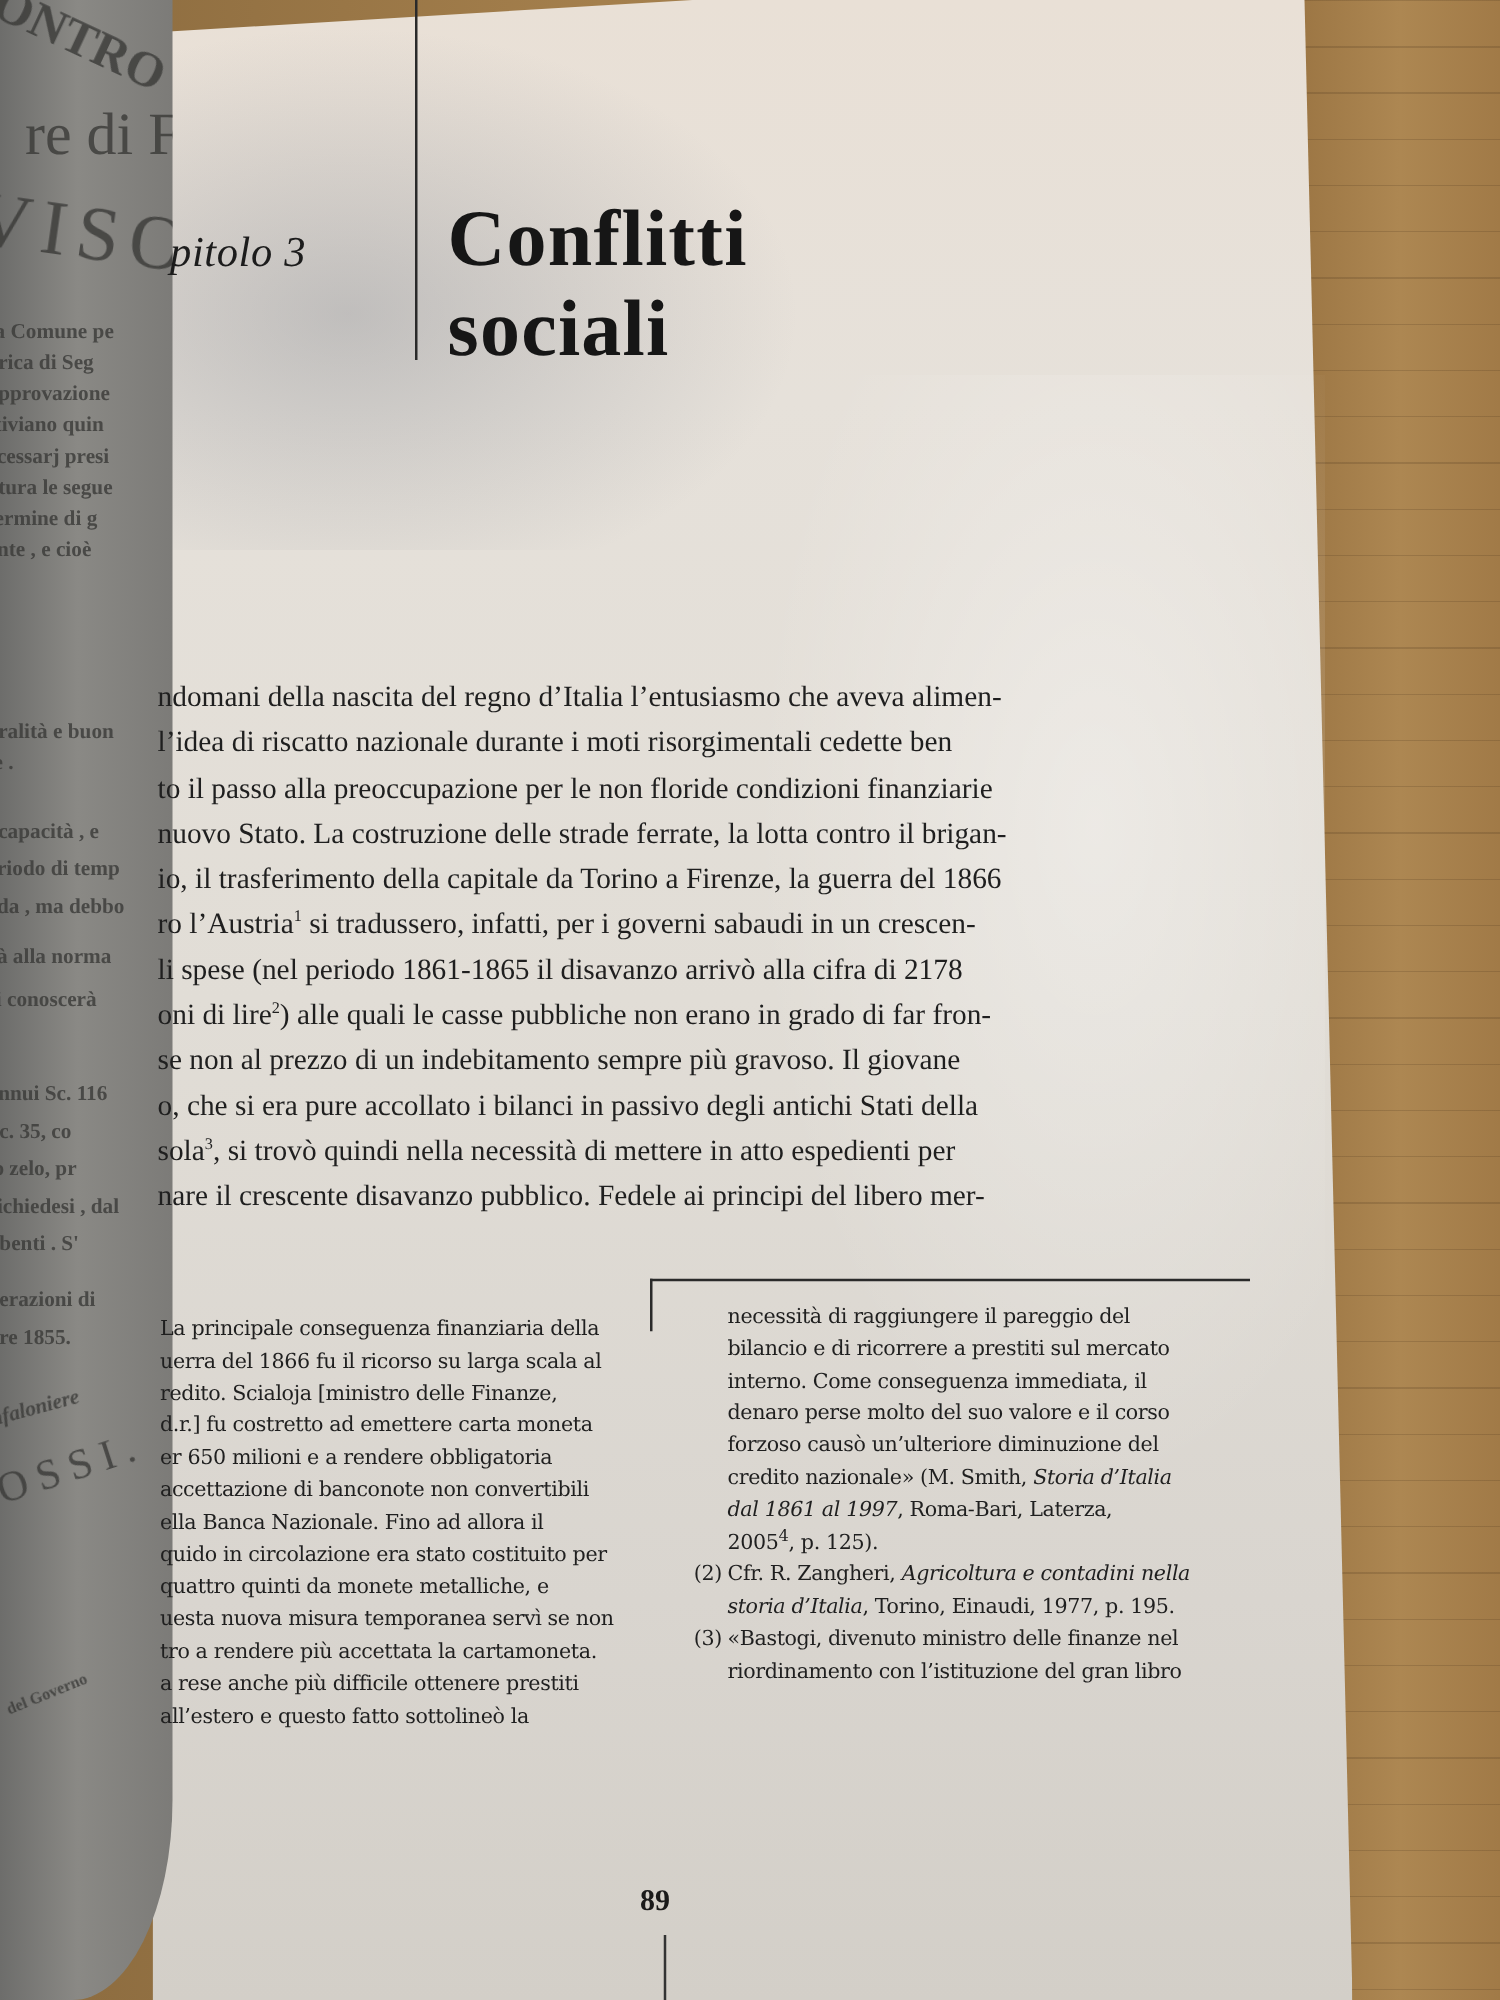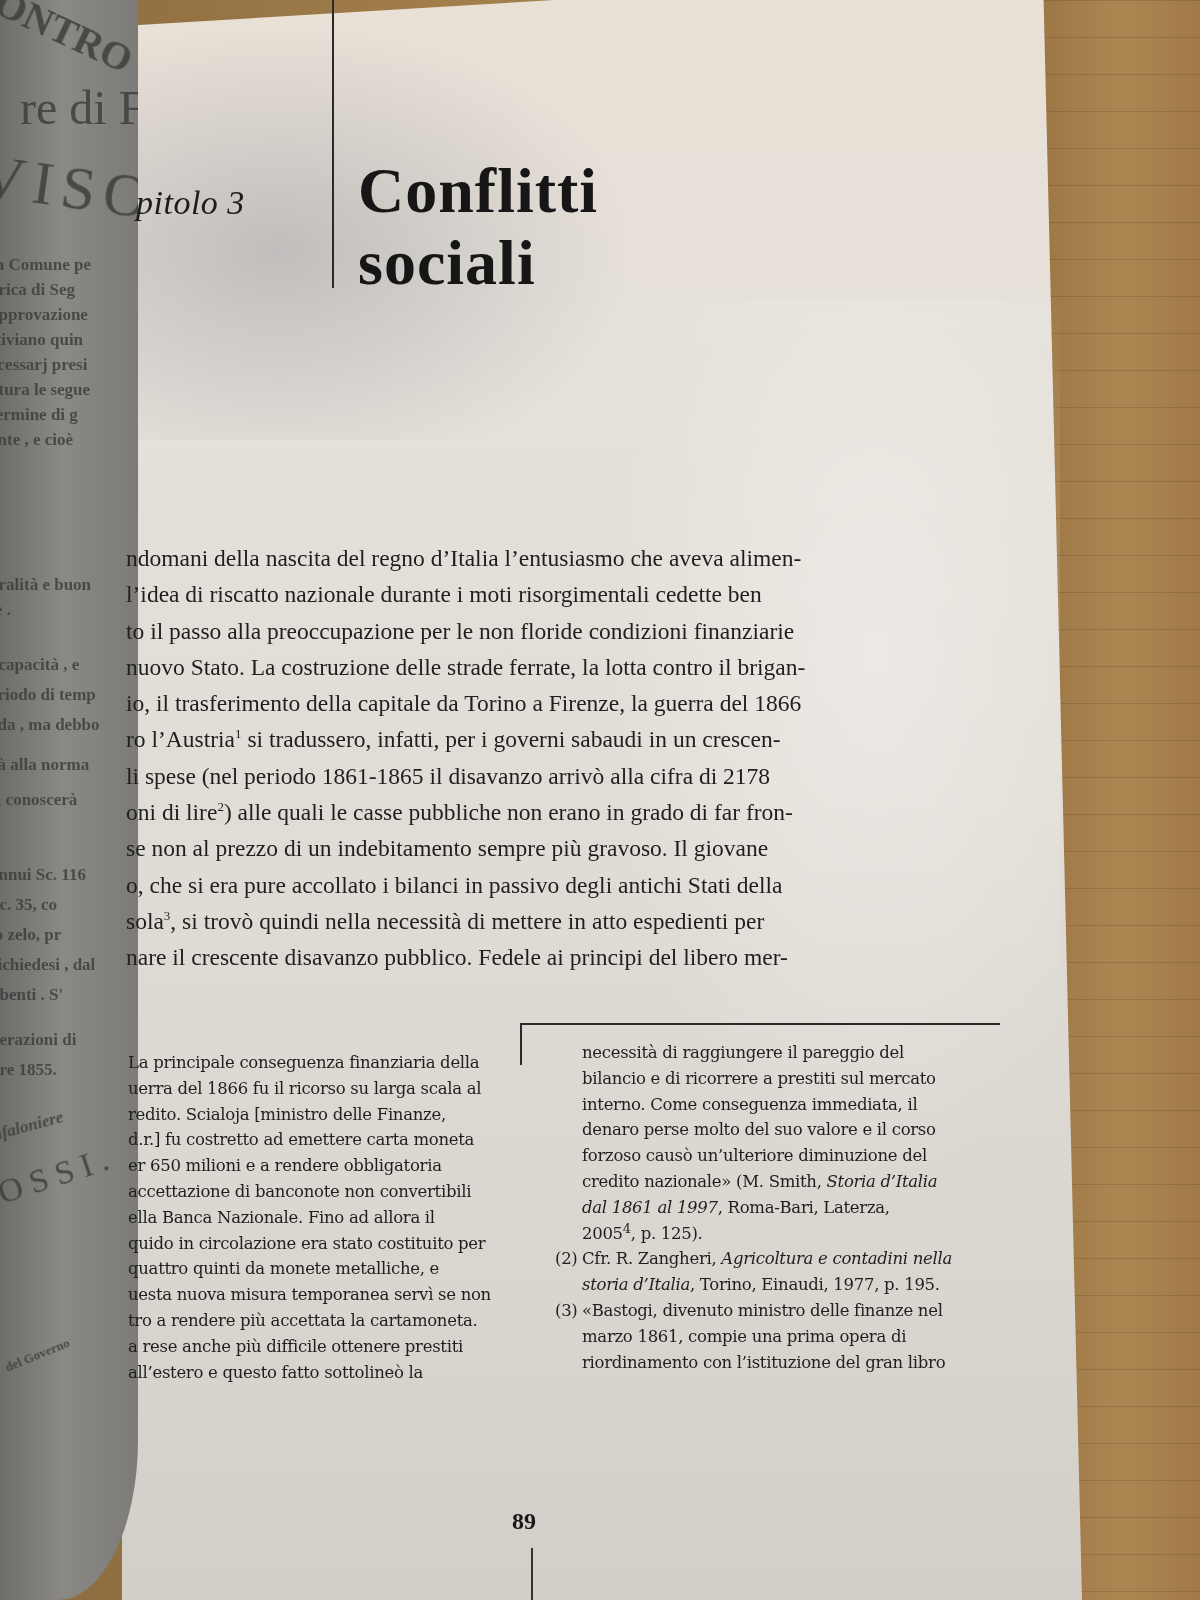--- a/index.html
+++ b/index.html
@@ -173,18 +173,17 @@
   <span class="line indent">bilancio e di ricorrere a prestiti sul mercato</span>
   <span class="line indent">interno. Come conseguenza immediata, il</span>
   <span class="line indent">denaro perse molto del suo valore e il corso</span>
   <span class="line indent">forzoso causò un’ulteriore diminuzione del</span>
   <span class="line indent"><span>credito nazionale» (M. Smith, </span><em>Storia d’Italia</em></span>
   <span class="line indent"><em>dal 1861 al 1997</em><span>, Roma-Bari, Laterza,</span></span>
   <span class="line indent"><span>2005</span><sup>4</sup><span>, p. 125).</span></span>
   <span class="line"><span class="note-num">(2)</span><span>Cfr. R. Zangheri, </span><em>Agricoltura e contadini nella</em></span>
   <span class="line indent"><em>storia d’Italia</em><span>, Torino, Einaudi, 1977, p. 195.</span></span>
   <span class="line"><span class="note-num">(3)</span><span>«Bastogi, divenuto ministro delle finanze nel</span></span>
-  <span class="line indent">marzo 1861, compie una prima opera di</span>
   <span class="line indent">riordinamento con l’istituzione del gran libro</span>
 </div>
 
 <div class="page-number">89</div>
 <div class="rule-v-bottom"></div>
 
 </body></html>

